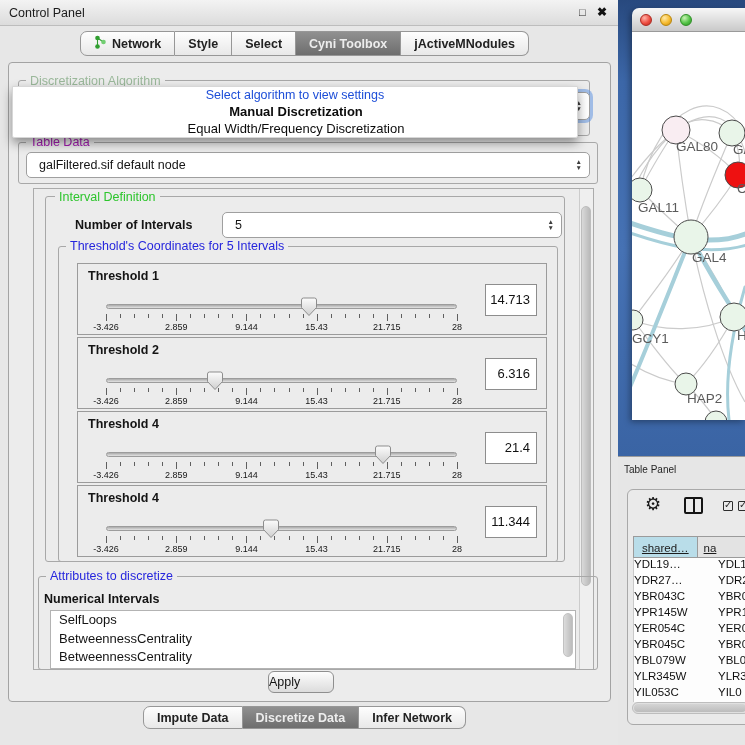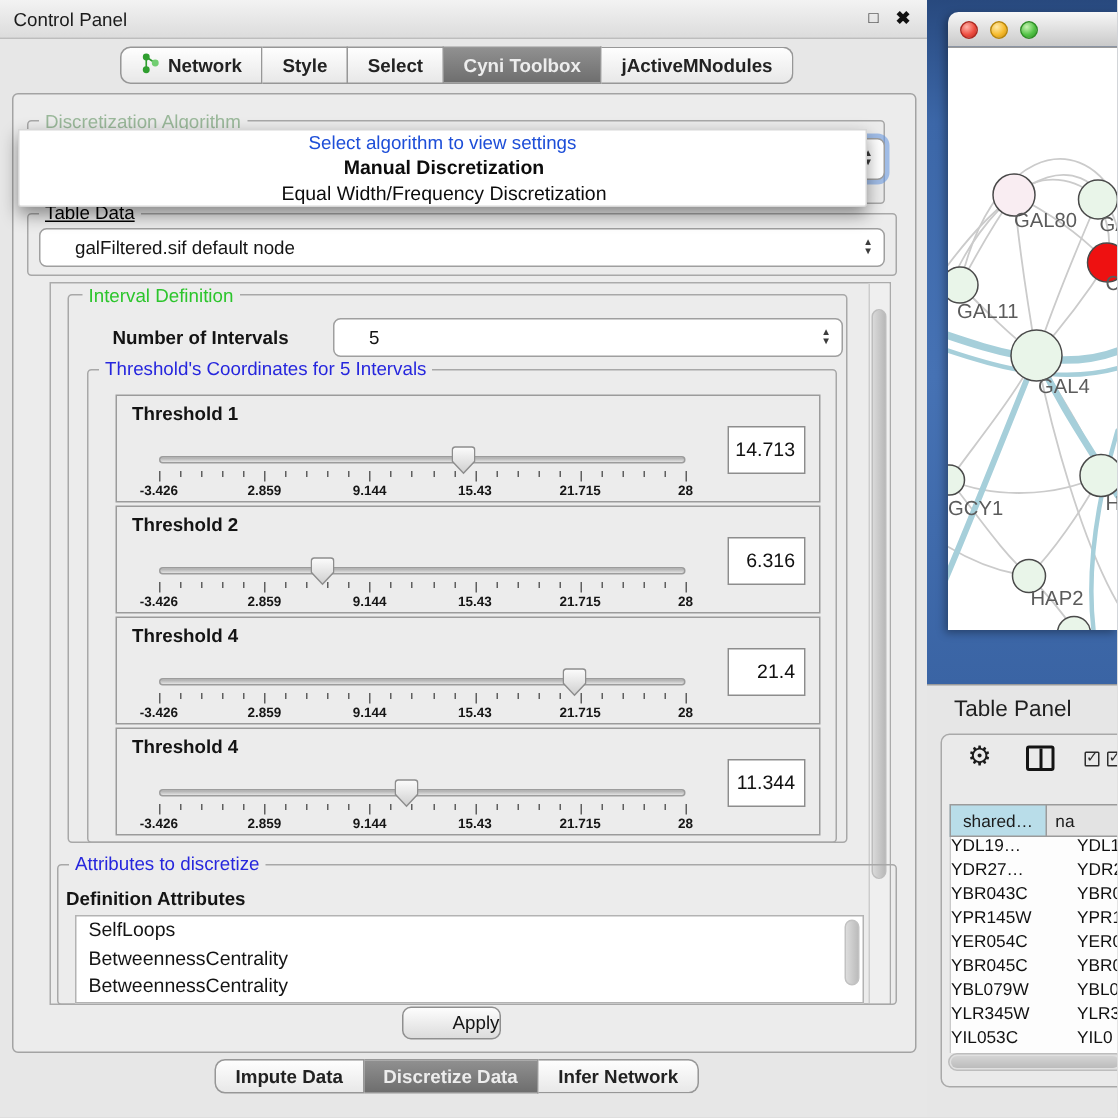--- a/index.html
+++ b/index.html
@@ -22,25 +22,25 @@
   .tab:last-child { border-radius:0 7px 7px 0; }
   .tab.selected { background:linear-gradient(#909090,#6e6e6e); color:#ededed; }
 
   .main-box { position:absolute; left:8px; top:62px; width:603px; height:640px;
     border:1px solid #a3a3a3; border-radius:4px; background:#ececec; }
 
   .groupbox { position:absolute; border:1px solid #a8a8a8; border-radius:3px; }
   .group-label { position:absolute; background:#ececec; padding:0 4px; font-size:12.5px; white-space:nowrap; z-index:2; }
   .green { color:#2cc52c; }
   .blue { color:#2626dd; }
-  .dark { color:#000000;text-decoration:underline; }
+  .dark { color:#a21caf; }
   .muted-green { color:#9ab89a; }
 
   .combo { position:absolute; background:#fff; border:1px solid #9f9f9f; border-radius:5px;
-    font-size:12.5px; color:#141414; display:flex; align-items:center; padding-left:23px; }
+    font-size:12.5px; color:#141414; display:flex; align-items:center; padding-left:12px; }
   .combo .arrows { position:absolute; right:7px; top:0; height:100%; display:flex; flex-direction:column; justify-content:center; line-height:6px; font-size:6.5px; color:#3c3c3c; }
 
   
   #algo-combo { left:24px; top:92px; width:566px; height:28px; box-shadow:0 0 0 3px rgba(98,150,226,.55); z-index:1; }
   #algo-popup { position:absolute; left:12px; top:86px; width:566px; height:52px; background:#fff;
     border:1px solid #d7d7d7; box-shadow:0 5px 11px rgba(0,0,0,.42); z-index:5; border-radius:0 0 2px 2px; }
   .popup-placeholder { text-align:center; color:#1d4ed8; font-size:12.5px; height:16px; line-height:16px; }
   .popup-item { font-size:13px; color:#0c0c0c; height:17px; line-height:17px; padding-left:2px;text-align:center; }
   .popup-item.bold { font-weight:bold; }
 
@@ -55,59 +55,59 @@
   
   #threshold-rows { position:absolute; left:64px; top:263px; width:470px;padding-left:13px; }
   .thr-box { position:relative; width:470px; height:72px; border:1px solid #9b9b9b; background:#ececec; margin-bottom:2px; }
   .thr-label { position:absolute; left:10px; top:5px; font-size:12.5px; font-weight:bold; color:#141414; }
   .thr-track { position:absolute; left:28px; top:40px; width:351px; height:5px; border-radius:3px;
     background:linear-gradient(#ababab,#e3e3e3); border:1px solid #9c9c9c; }
   .thr-thumb { position:absolute; top:33px; width:16px; height:20px; z-index:2; }
   .tick { position:absolute; width:1px; background:#5f5f5f; }
   .tick.major { top:50px; height:7px; }
   .tick.minor { top:50px; height:4px; }
-  .tick-label { position:absolute; top:58px; width:44px; text-align:center; font-size:9px; font-weight:bold; color:#161616; }
+  .tick-label { position:absolute; top:58px; width:44px; text-align:center; font-size:9px; font-weight:normal; color:#161616; }
   .thr-value { position:absolute; left:407px; top:20px; width:52px; height:32px; background:#fff; border:1px solid #8d8d8d;
     font-size:13px; color:#111; text-align:right; line-height:30px; padding-right:6px; }
 
   
   #attr-list { position:absolute; left:50px; top:610px; width:526px; height:59px; background:#fff; border:1px solid #b3b3b3; overflow:hidden; }
   .attr-item { font-size:13px; color:#141414; line-height:18.5px; padding-left:8px; white-space:nowrap; }
   .list-vscroll { position:absolute; right:2px; top:2px; width:10px; height:44px; border-radius:5px;
     background:linear-gradient(90deg,#dcdcdc,#bcbcbc); border:1px solid #c2c2c2; }
 
   .push-button { position:absolute; left:268px; top:671px; width:66px; height:22px; border:1px solid #8f8f8f; border-radius:6px;
-    background:linear-gradient(#fdfdfd,#dcdcdc); font-size:12.5px; color:#141414; text-align:right; line-height:20px; }
+    background:linear-gradient(#fdfdfd,#dcdcdc); font-size:12.5px; color:#141414; text-align:left; line-height:20px; }
 
   .bottom-tabs { position:absolute; left:143px; top:706px; display:flex; height:23px; }
 
   
   #right-panel { position:absolute; left:618px; top:0; width:127px; height:745px; overflow:hidden; }
   .desktop { position:absolute; left:0; top:0; width:127px; height:456px;
     background:linear-gradient(180deg,#28497e 0%,#3c67a8 18%,#4672b4 55%,#3a64a4 100%); }
   .mac-window { position:absolute; left:14px; top:8px; width:113px; height:412px; border-radius:7px 0 0 0; overflow:hidden;
     box-shadow:-2px 2px 6px rgba(0,0,0,.35); }
   .mac-titlebar { position:relative; width:113px; height:24px; background:linear-gradient(#f7f7f7,#c9c9c9); border-bottom:1px solid #9a9a9a; }
   .tl { position:absolute; top:6px; width:12px; height:12px; border-radius:50%; }
   .tl.red { left:8px; background:radial-gradient(circle at 35% 30%, #ffb3a8, #ee4e42 55%, #b8281e); border:0.5px solid #ad2a22;}
   .tl.yellow { left:28px; background:radial-gradient(circle at 35% 30%, #ffe9a8, #f6bb2e 55%, #c78a12); border:0.5px solid #b8860b;}
   .tl.green { left:48px; background:radial-gradient(circle at 35% 30%, #c9f3b4, #53c347 55%, #2e8f24); border:0.5px solid #2f8f26;}
   .net-canvas { position:relative; width:113px; height:388px; background:#ffffff; }
 
   .panel-lower { position:absolute; left:0; top:456px; width:127px; height:289px; background:#e6e6e6; border-top:1px solid #9b9b9b; }
-  .tp-title { position:absolute; left:18px; top:7px; font-size:15px; color:#1f1f1f; }
+  .tp-title { position:absolute; left:6px; top:7px; font-size:10px; color:#1f1f1f; }
   .table-container { position:absolute; left:9px; top:32px; width:122px; height:236px; background:#eaeaea;
     border:1px solid #a9a9a9; border-radius:6px 0 0 6px; }
   .gear { position:absolute; left:17px; top:3px; font-size:18px; color:#1b1b1b; }
   .col-icon { position:absolute; left:56px; top:7px; width:19px; height:17px; border:2px solid #141414; border-radius:2px; }
   .col-icon:after { content:""; position:absolute; left:6.5px; top:0; width:2px; height:13px; background:#141414; }
   .cb { position:absolute; top:11px; width:10px; height:10px; border:1.5px solid #2d2d2d; border-radius:1px; }
   .cb:after { content:"\2713"; position:absolute; left:0px; top:-3px; font-size:10px; color:#2d2d2d; }
   .thead { position:absolute; left:5px; top:46px; height:22px; width:117px; display:flex; }
-  .th { font-size:11.5px; color:#1c1c1c; line-height:22px; border:1px solid #9b9b9b; }
+  .th { font-size:11.5px; color:#1c1c1c; line-height:22px; border:1px solid #9b9b9b;text-decoration:underline; }
   .th.c1 { width:75px; text-align:center; background:#b9dde9; }
   .th.c2 { width:60px; padding-left:6px; background:#e3e3e3; border-left:none; }
   .rows-bg { position:absolute; left:5px; top:68px; width:117px; height:144px; background:#fdfdfd; border-left:1px solid #c9c9c9;}
   .trow { position:absolute; left:5px; width:160px; height:16px; font-size:11.5px; color:#101010; display:flex; }
   .trow .c1 { width:80px; padding-left:1px; }
   .trow .c2 { padding-left:5px; }
   .hscroll-track { position:absolute; left:4px; top:212px; width:118px; height:12px; background:#e0e0e0; border:1px solid #bdbdbd; border-radius:6px; }
   .hscroll-thumb { position:absolute; left:1px; top:1px; width:112px; height:8px; border-radius:4px; background:linear-gradient(#d4d4d4,#bcbcbc); }
 </style>
 </head>
@@ -366,21 +366,21 @@
                 </linearGradient>
               </defs>
               <path d="M2.5 1 h11 a2 2 0 0 1 2 2 v7.5 L8 18.5 L0.5 10.5 V3 a2 2 0 0 1 2 -2 Z" fill="url(#tg3)" stroke="#8d8d8d"></path>
             </svg></div>
           <div class="thr-value">11.344</div>
         </div>
       </div>
 
     <div class="groupbox" style="left:38px; top:576px; width:560px; height:94px;"></div>
     <div class="group-label blue" style="left:46px; top:569px;">Attributes to discretize</div>
-    <div class="bold-label" style="left:44px; top:592px;">Definition Attributes</div>
+    <div class="bold-label" style="left:44px; top:592px;">Numerical Intervals</div>
     <div id="attr-list">
       <div class="list-vscroll"></div>
     <div class="attr-item">SelfLoops</div>
         <div class="attr-item">BetweennessCentrality</div>
         <div class="attr-item">BetweennessCentrality</div>
       </div>
 
     <div class="push-button">Apply</div>
 
     <div class="bottom-tabs">

